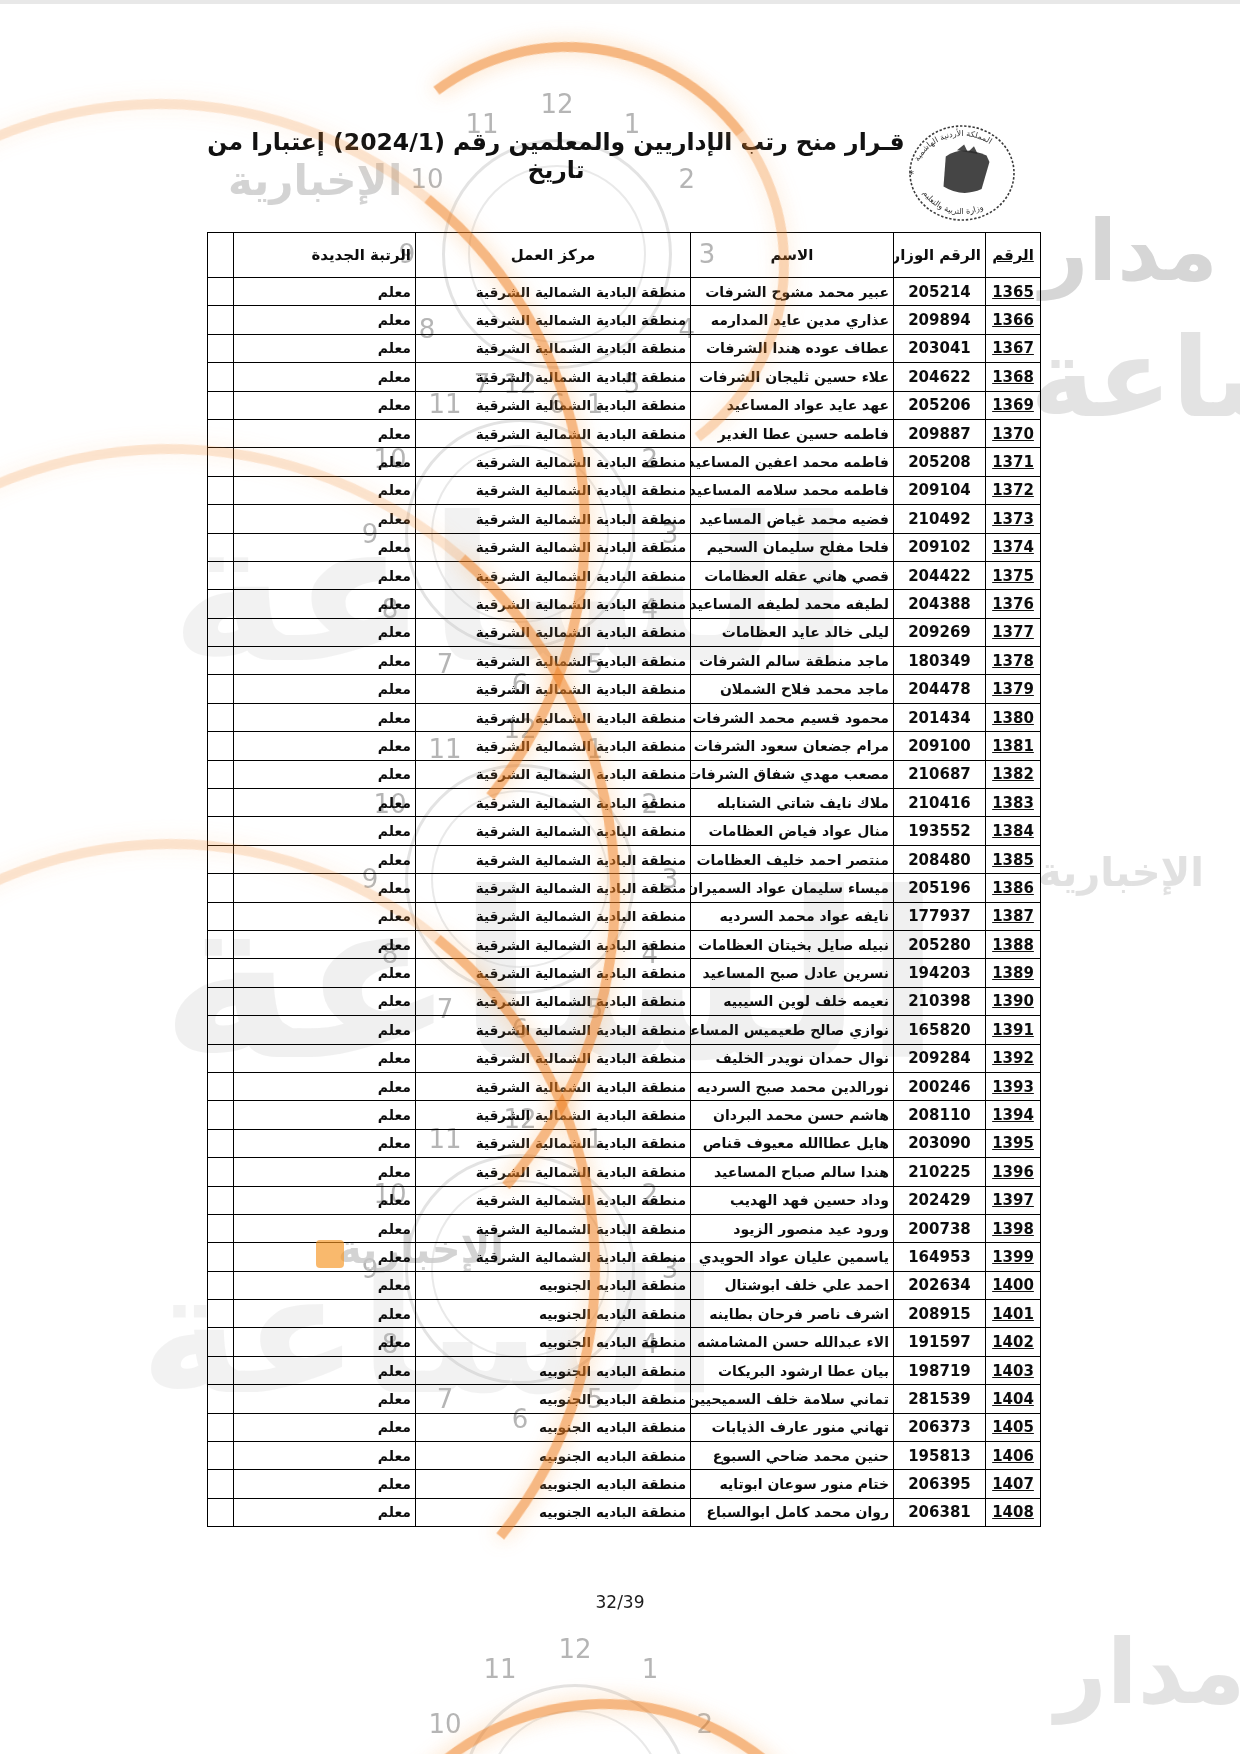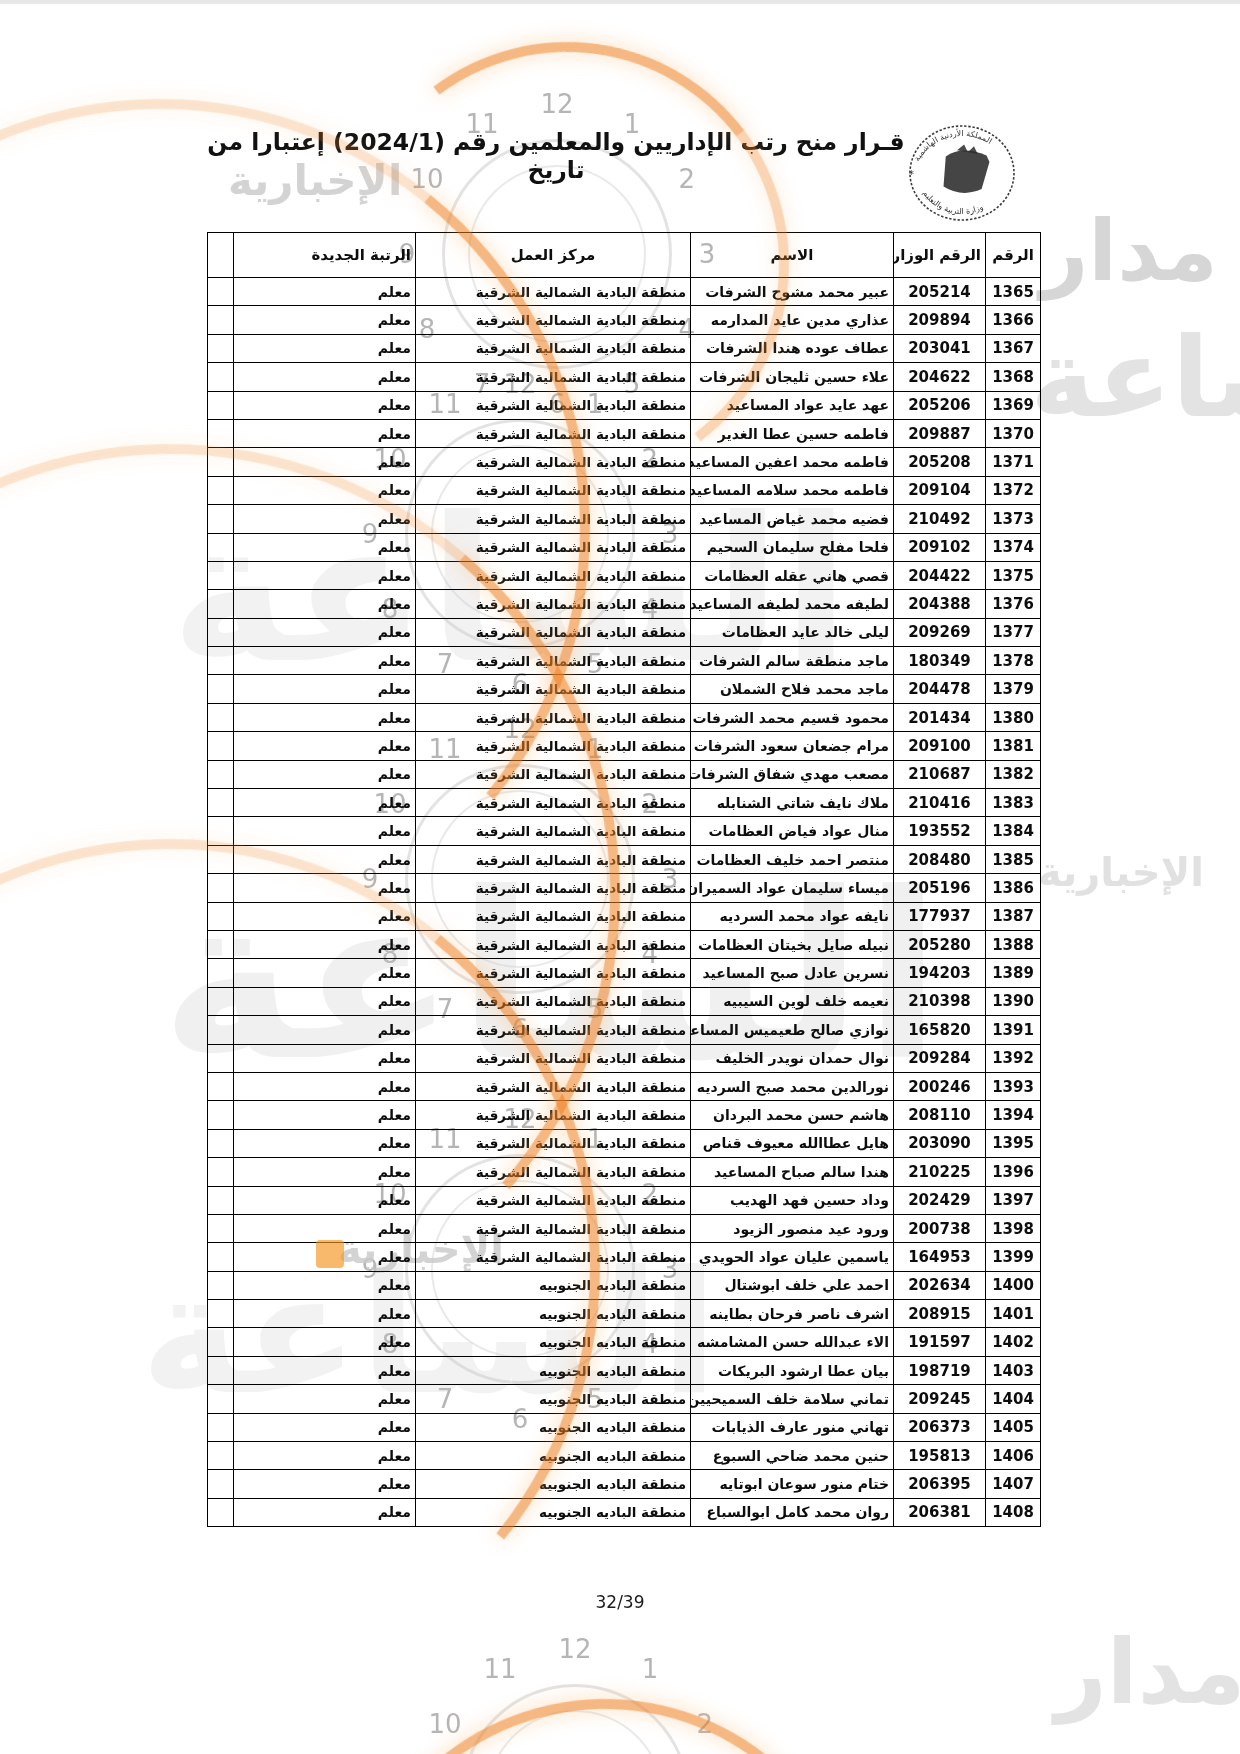--- a/index.html
+++ b/index.html
@@ -32,21 +32,21 @@
   .data-table{
     position:absolute;left:207px;top:228px;width:833px;z-index:1;
     direction:rtl;border-collapse:collapse;table-layout:fixed;
   }
   .data-table th,.data-table td{
     border:1.4px solid #000;background:transparent;overflow:hidden;
     font-weight:bold;color:#0d0d0d;padding:0 4px;white-space:nowrap;
   }
   .data-table thead th{height:44px;font-size:15px;text-align:center;}
   .data-table tbody tr{height:28.4px;}
-  .c-no{width:55px;text-align:center;font-size:15px;}
+  .c-no{width:55px;text-align:center;font-size:15px;text-decoration:underline;}
   .c-min{width:92px;text-align:center;font-size:15px;}
   .c-name{width:203px;text-align:right;font-size:14px;}
   .c-wc{width:275px;text-align:right;font-size:13.5px;}
   .c-rank{width:182px;text-align:right;font-size:14px;}
   .c-empty{width:26px;}
   
   .page-number{position:absolute;top:1588px;left:0;width:100%;text-align:center;
                font-size:17px;color:#1c1c1c;z-index:1;}
 </style>
 </head>
@@ -482,21 +482,21 @@
         <tr>
           <td class="c-no">1403</td>
           <td class="c-min">198719</td>
           <td class="c-name">بيان عطا ارشود البريكات</td>
           <td class="c-wc">منطقة الباديه الجنوبيه</td>
           <td class="c-rank">معلم</td>
           <td class="c-empty"></td>
         </tr>
         <tr>
           <td class="c-no">1404</td>
-          <td class="c-min">209245</td>
+          <td class="c-min">281539</td>
           <td class="c-name">تماني سلامة خلف السميحيين</td>
           <td class="c-wc">منطقة الباديه الجنوبيه</td>
           <td class="c-rank">معلم</td>
           <td class="c-empty"></td>
         </tr>
         <tr>
           <td class="c-no">1405</td>
           <td class="c-min">206373</td>
           <td class="c-name">تهاني منور عارف الذيابات</td>
           <td class="c-wc">منطقة الباديه الجنوبيه</td>

